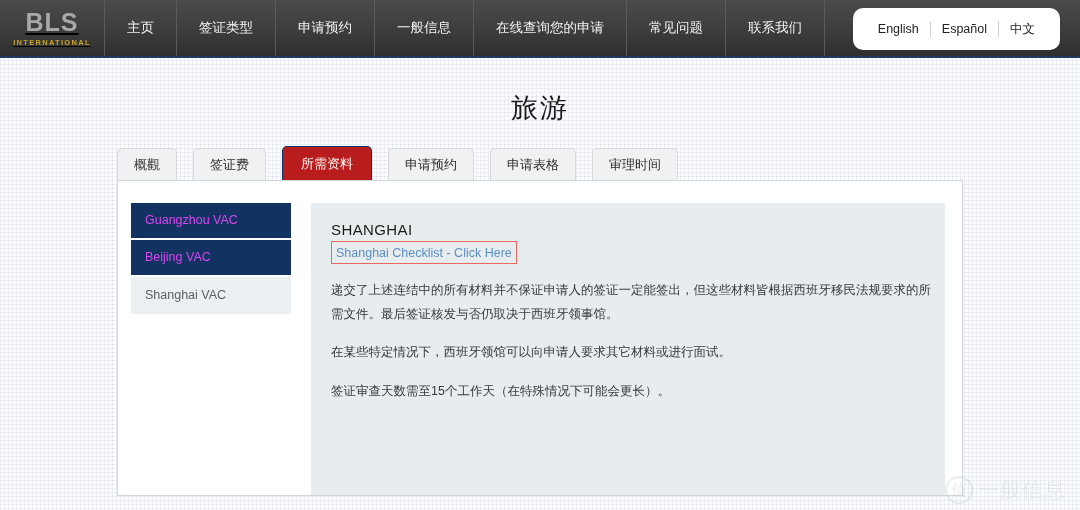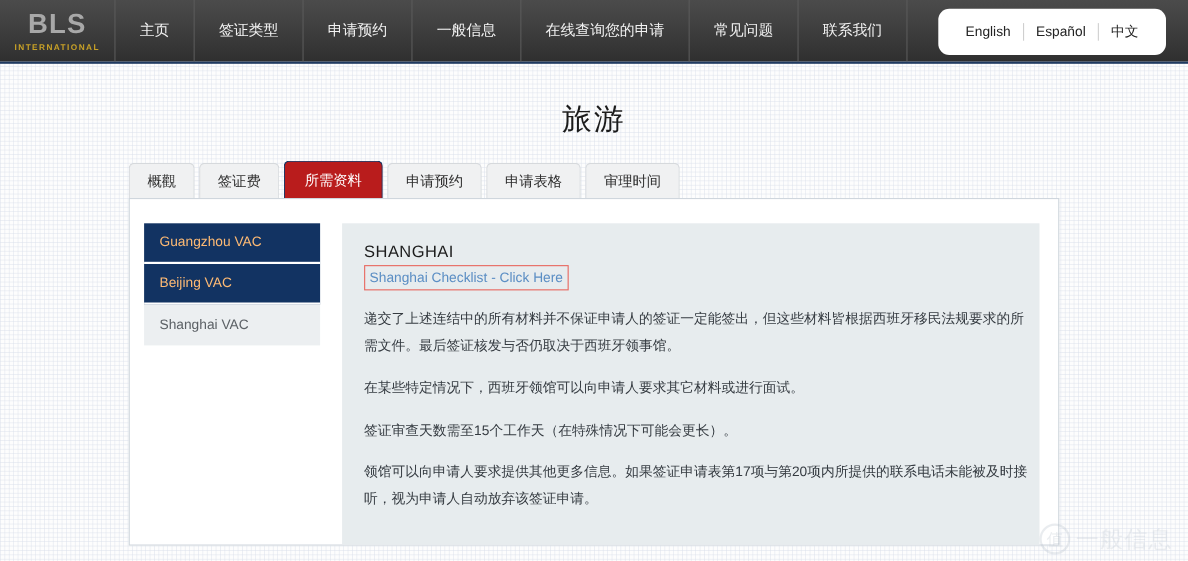--- a/index.html
+++ b/index.html
@@ -26,20 +26,21 @@
     position:relative;
   }
   .logo-cell {
     width:105px;
     display:flex;
     flex-direction:column;
     align-items:center;
     justify-content:center;
     border-right:1px solid #5a5a5a;
     flex:0 0 105px;
+    text-decoration:underline;
   }
   .logo-bls {
     font-size:25px;
     font-weight:bold;
     letter-spacing:1px;
     color:#a8a8a8;
     line-height:1;
     font-family:"Liberation Sans", sans-serif;
     position:relative;
   }
@@ -88,21 +89,21 @@
     margin-top:32px;
     letter-spacing:2px;
     font-weight:normal;
   }
 
   
   .tabs-row {
     display:flex;
     margin:20px 0 0 117px;
     align-items:flex-end;
-    gap:4px;
+    gap:16px;
   }
   .tab {
     background:#f0f1f2;
     border:1px solid #d6d9dc;
     border-bottom:none;
     border-radius:5px 5px 0 0;
     padding:8px 16px 7px 16px;
     font-size:13px;
     color:#2d2d2d;
     cursor:pointer;
@@ -132,21 +133,21 @@
     height:37px;
     display:flex;
     align-items:center;
     padding-left:14px;
     font-size:12.5px;
     cursor:pointer;
     border-bottom:2px solid #ffffff;
   }
   .vac-item.sel {
     background:#123362;
-    color:#fdba74;
+    color:#d946ef;
   }
   .vac-item.unsel {
     background:#eceff1;
     color:#5c6166;
     border-bottom:none;
   }
 
   .content {
     flex:1 1 auto;
     background:#e7ecee;
@@ -250,20 +251,19 @@
   </div>
 
   <div class="content">
     <h2>SHANGHAI</h2>
     <div class="checklist-link-wrap">
       <a class="checklist-link" href="#">Shanghai Checklist - Click Here</a>
     </div>
     <p>递交了上述连结中的所有材料并不保证申请人的签证一定能签出，但这些材料皆根据西班牙移民法规要求的所需文件。最后签证核发与否仍取决于西班牙领事馆。</p>
     <p>在某些特定情况下，西班牙领馆可以向申请人要求其它材料或进行面试。</p>
     <p>签证审查天数需至15个工作天（在特殊情况下可能会更长）。</p>
-    <p>领馆可以向申请人要求提供其他更多信息。如果签证申请表第17项与第20项内所提供的联系电话未能被及时接听，视为申请人自动放弃该签证申请。</p>
   </div>
 </div>
 
 <div class="watermark">
   <div class="wm-circle">值</div>
   <div class="wm-text">一般信息</div>
 </div>
 
 </body></html>

